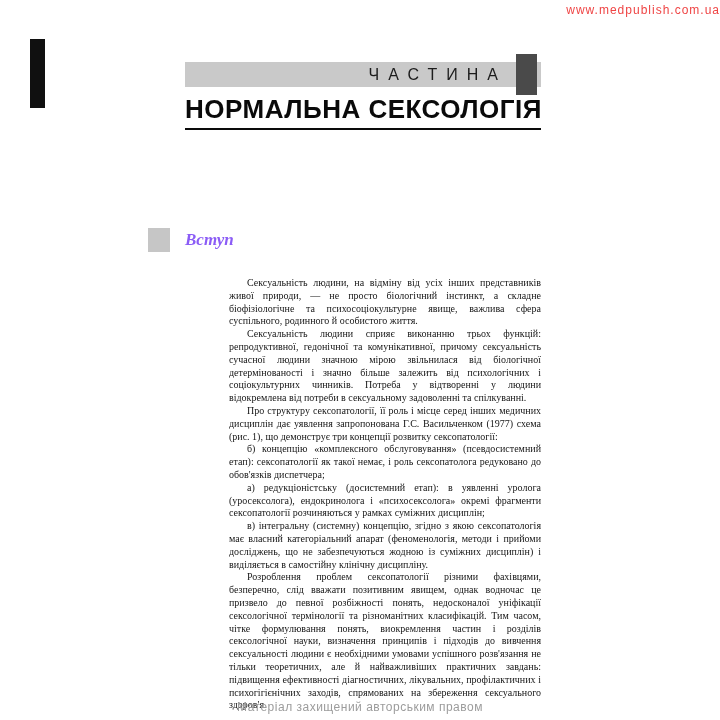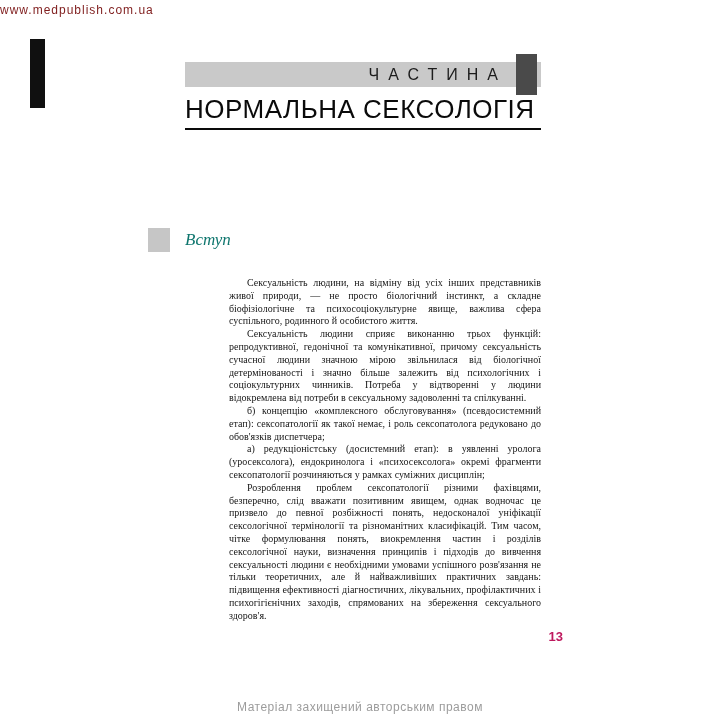--- a/index.html
+++ b/index.html
@@ -6,24 +6,24 @@
   .screen{
     position:relative;
     width:720px;height:720px;
     background:#ffffff;
     overflow:hidden;
     font-family:"Liberation Serif", serif;
     color:#111;
   }
   .top-watermark{
     position:absolute;top:3px;left:0;width:100%;
-    text-align:left;
+    text-align:right;
     font-family:"Liberation Sans", sans-serif;
     font-size:12px;letter-spacing:1px;
-    color:#7f1d1d;
+    color:#ef4444;
   }
   .bottom-watermark{
     position:absolute;bottom:6px;left:0;width:100%;
     text-align:center;
     font-family:"Liberation Sans", sans-serif;
     font-size:12px;letter-spacing:0.5px;
     color:#9c9c9c;
   }
   .spine-mark{
     position:absolute;left:30px;top:39px;
@@ -49,21 +49,21 @@
     margin-left:28px;
   }
   .part-square{
     position:absolute;right:4px;top:-8px;
     width:21px;height:41px;
     background:#4a4a4a;
   }
   .title{
     margin:7px 4px 0 0;
     font-family:"Liberation Sans", sans-serif;
-    font-weight:normal;
+    font-weight:bold;
     font-size:26px;line-height:30px;
     letter-spacing:0.5px;
     color:#0a0a0a;
     white-space:nowrap;
   }
   .title-rule{
     margin-top:4px;
     border-top:2px solid #0a0a0a;
     height:0;
   }
@@ -71,23 +71,23 @@
     position:relative;
     margin-top:100px;height:24px;
   }
   .section-icon{
     position:absolute;left:-37px;top:-2px;
     width:22px;height:24px;
     background:#c6c6c6;
   }
   .section-title{
     font-family:"Liberation Serif", serif;
-    font-weight:normal;font-style:italic;
+    font-weight:bold;font-style:italic;
     font-size:17px;
-    color:#0f766e;
+    color:#8b5cf6;
   }
   .body-text{
     margin-top:23px;
     font-size:10px;
     line-height:12.8px;
     text-align:justify;
     color:#151515;
     margin-left:44px;
   }
   .body-text p{
@@ -124,22 +124,24 @@
     <div class="title-rule"></div>
 
     <div class="section-head">
       <span class="section-icon"></span>
       <span class="section-title">Вступ</span>
     </div>
 
     <div class="body-text">
       <p>Сексуальність людини, на відміну від усіх інших представників живої природи, — не просто біологічний інстинкт, а складне біофізіологічне та психосоціокультурне явище, важлива сфера суспільного, родинного й особистого життя.</p>
       <p>Сексуальність людини сприяє виконанню трьох функцій: репродуктивної, гедонічної та комунікативної, причому сексуальність сучасної людини значною мірою звільнилася від біологічної детермінованості і значно більше залежить від психологічних і соціокультурних чинників. Потреба у відтворенні у людини відокремлена від потреби в сексуальному задоволенні та спілкуванні.</p>
+      <p>Про структуру сексопатології, її роль і місце серед інших медичних дисциплін дає уявлення запропонована Г.С. Васильченком (1977) схема (рис. 1), що демонструє три концепції розвитку сексопатології:</p>
       <p>б) концепцію «комплексного обслуговування» (псевдосистемний етап): сексопатології як такої немає, і роль сексопатолога редуковано до обов'язків диспетчера;</p>
       <p>а) редукціоністську (досистемний етап): в уявленні уролога (уросексолога), ендокринолога і «психосексолога» окремі фрагменти сексопатології розчиняються у рамках суміжних дисциплін;</p>
+      <p>в) інтегральну (системну) концепцію, згідно з якою сексопатологія має власний категоріальний апарат (феноменологія, методи і прийоми досліджень, що не забезпечуються жодною із суміжних дисциплін) і виділяється в самостійну клінічну дисципліну.</p>
       <p>Розроблення проблем сексопатології різними фахівцями, безперечно, слід вважати позитивним явищем, однак водночас це призвело до певної розбіжності понять, недосконалої уніфікації сексологічної термінології та різноманітних класифікацій. Тим часом, чітке формулювання понять, виокремлення частин і розділів сексологічної науки, визначення принципів і підходів до вивчення сексуальності людини є необхідними умовами успішного розв'язання не тільки теоретичних, але й найважливіших практичних завдань: підвищення ефективності діагностичних, лікувальних, профілактичних і психогігієнічних заходів, спрямованих на збереження сексуального здоров'я.</p>
     </div>
 
     <div class="page-number">13</div>
 
   </div>
 
   <div class="bottom-watermark">Матеріал захищений авторським правом</div>
 
 </div>

